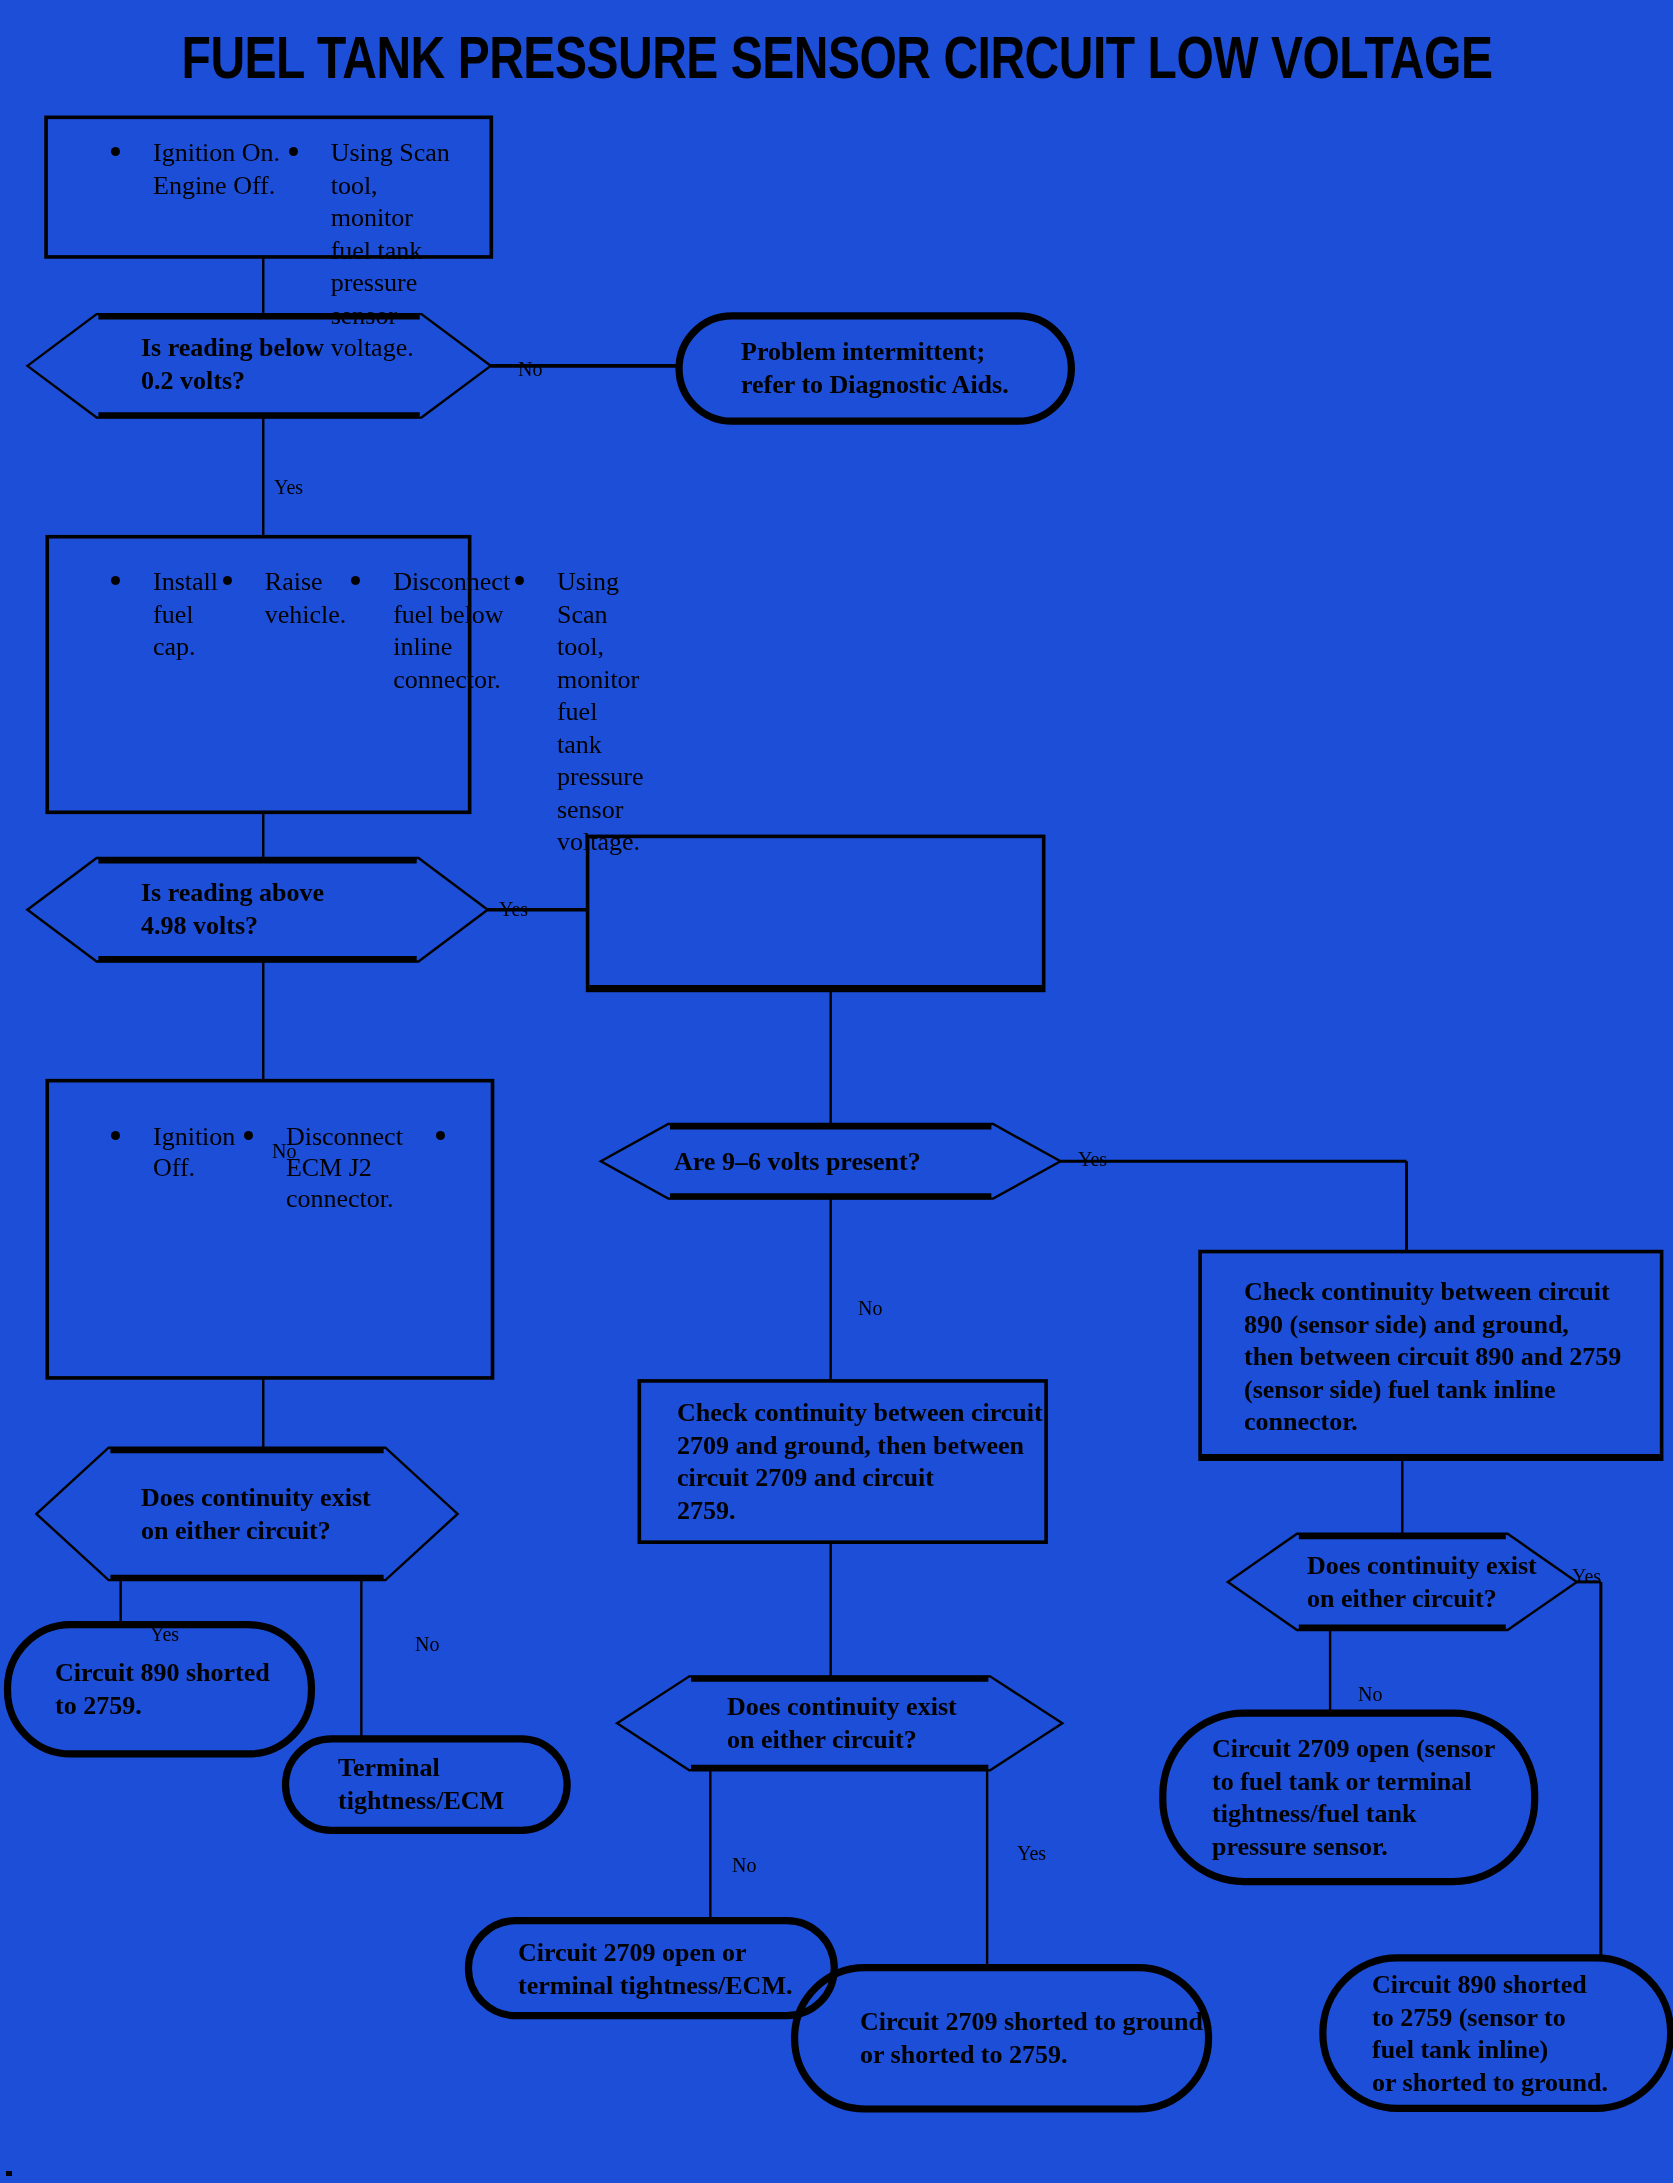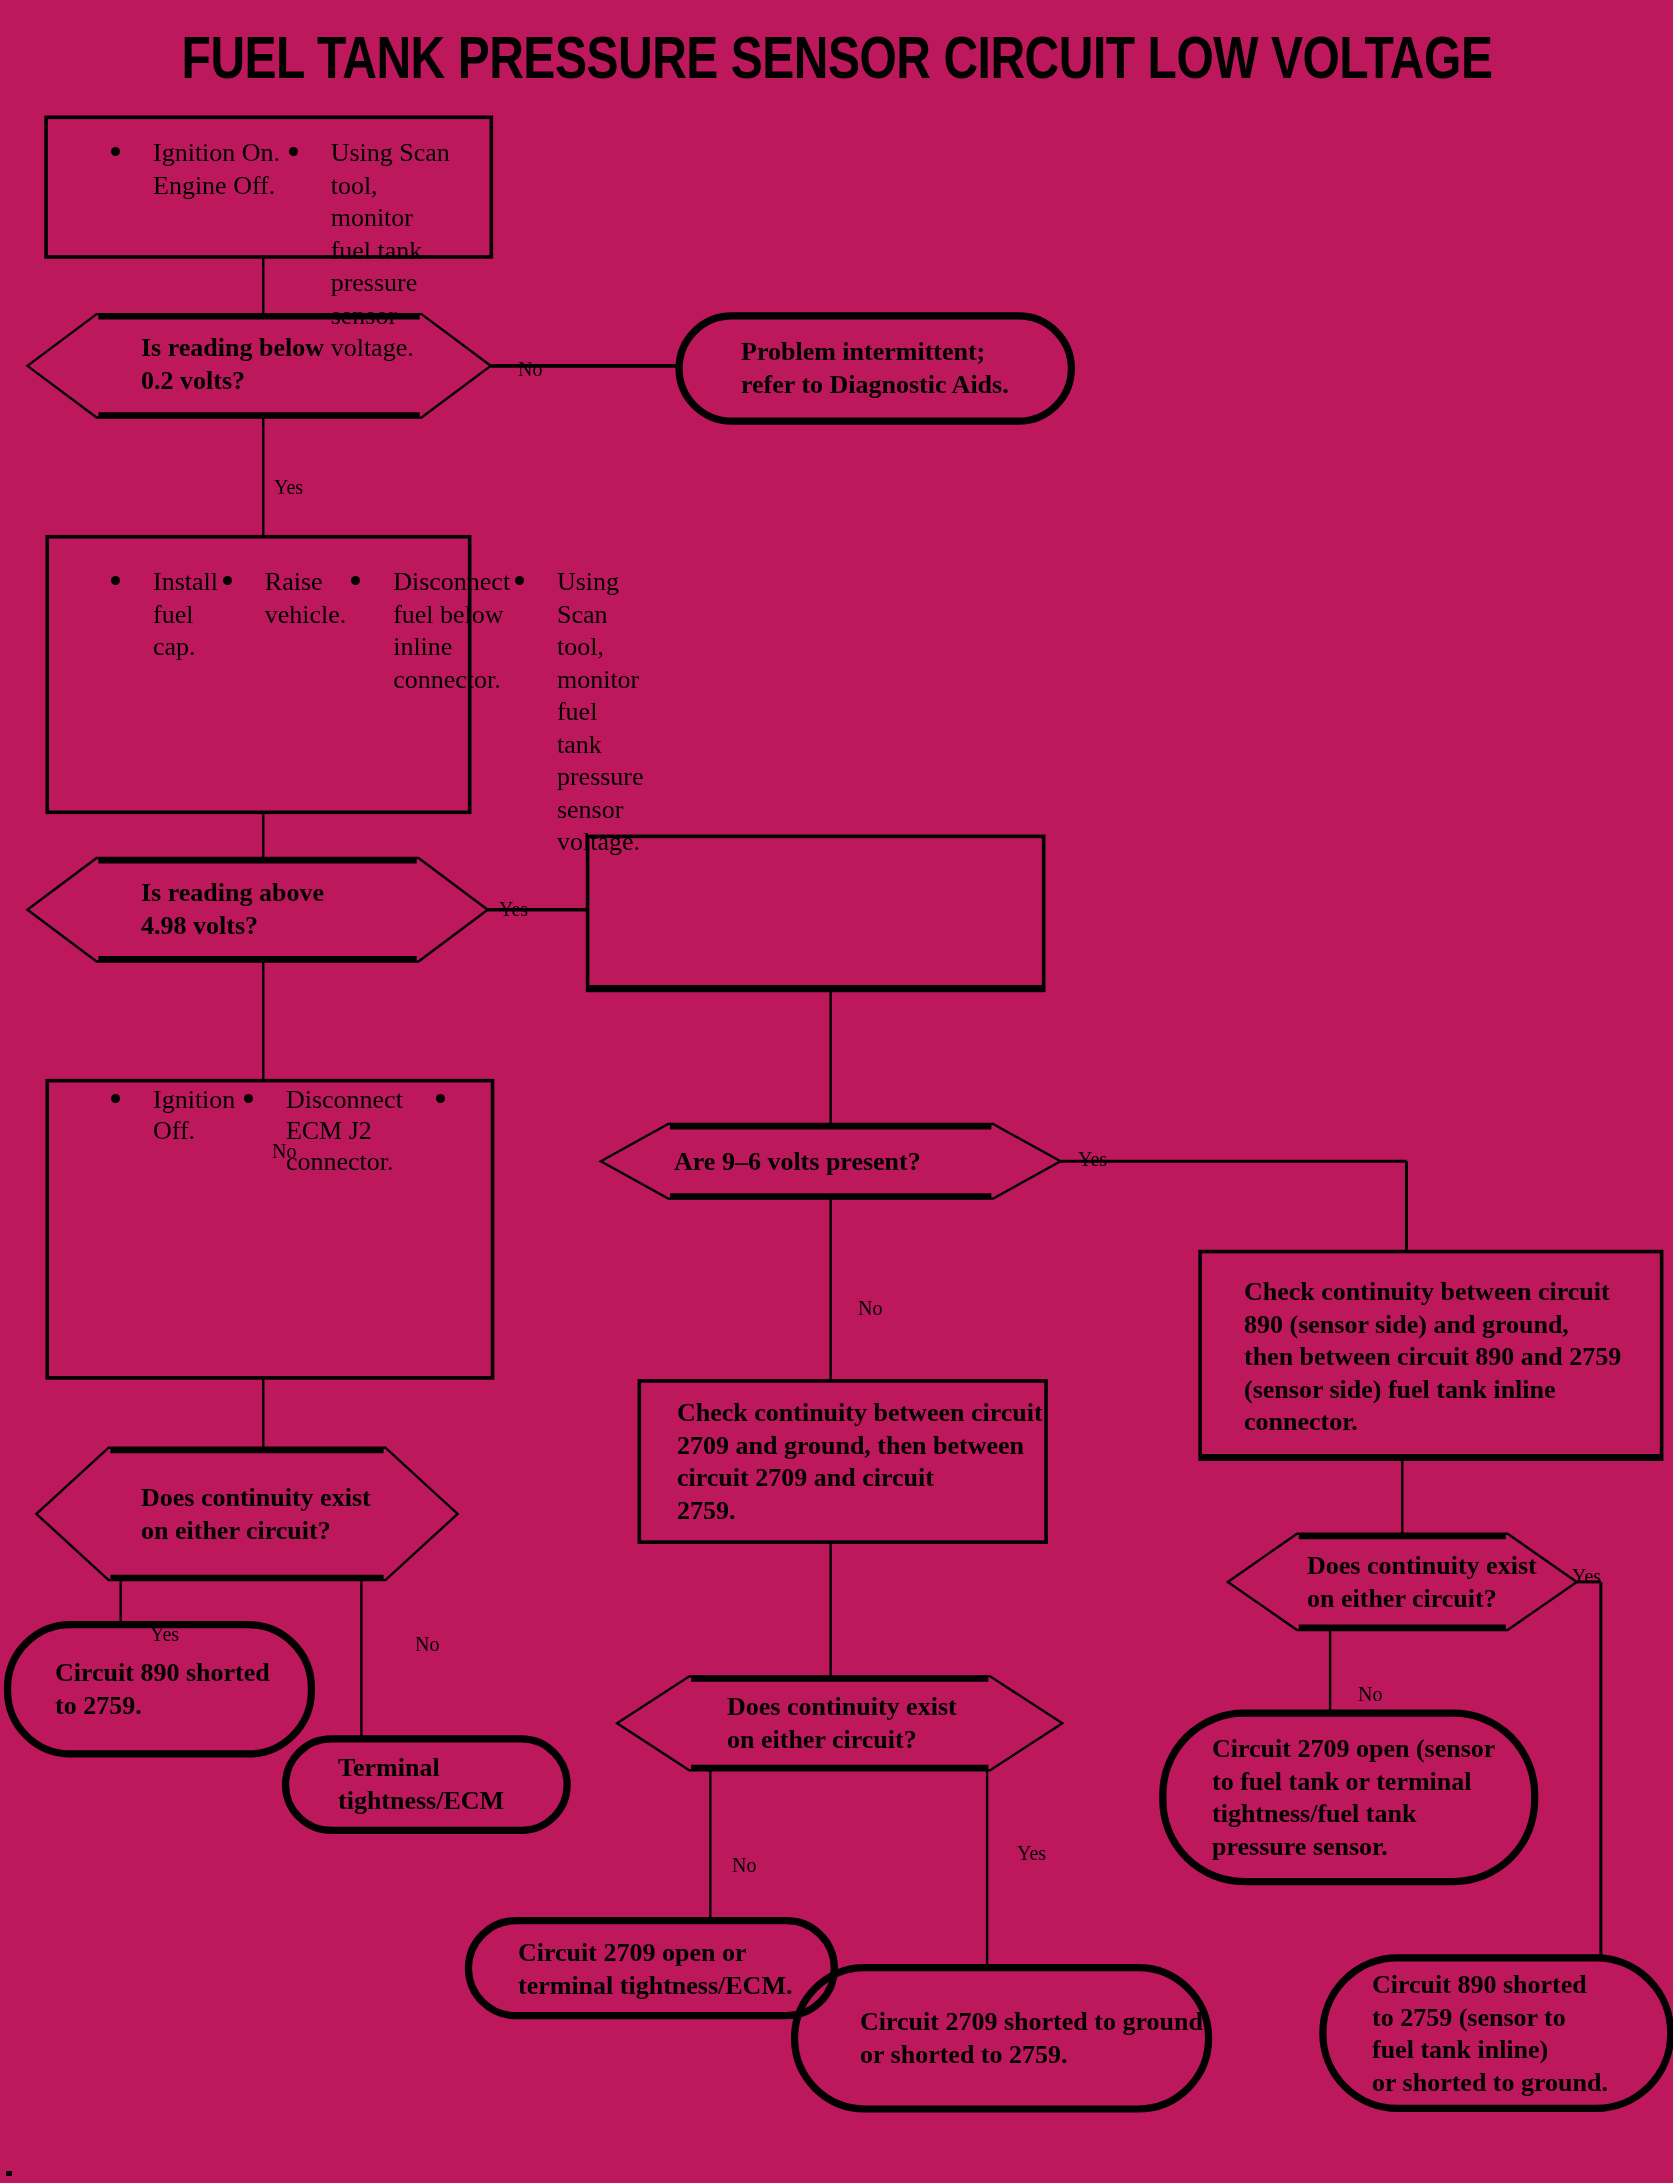--- a/index.html
+++ b/index.html
@@ -1,19 +1,19 @@
 <!DOCTYPE html>
 <html style="font-size:9.6px"><head>
 <meta charset="utf-8">
 <style>
   html,body{margin:0;padding:0;background:#ffffff;}
   .canvas{
     position:relative;
     width:1674px;height:2183px;
-    background:#be185d;
+    background:#1d4ed8;
     font-family:"Liberation Serif", serif;
     color:#000;
     overflow:hidden;
   }
   svg.wires{position:absolute;left:0;top:0;}
   .page-title{
     position:absolute;top:23px;left:0;width:1674px;
     text-align:center;
     font-family:"Liberation Sans", sans-serif;
     font-weight:bold;font-size:60px;letter-spacing:-0.6px;
@@ -164,21 +164,21 @@
 fuel tank pressure sensor
 voltage.</div>
     </div>
   </div>
 
   <div class="node-text" style="left:141px;top:877px;width:325px">Is reading above
 4.98 volts?</div>
   <div class="edge-label" style="left:499px;top:865px">Yes</div>
   <div class="edge-label" style="left:272px;top:1107px">No</div>
 
-  <div class="bullets tight" style="left:111px;top:1084px;width:367px">
+  <div class="bullets tight" style="left:111px;top:1121px;width:367px">
     <div class="bullet-row">
       <span class="bullet-dot"></span>
       <div class="bullet-text">Ignition Off.</div>
     </div>
     <div class="bullet-row">
       <span class="bullet-dot"></span>
       <div class="bullet-text">Disconnect ECM J2
 connector.</div>
     </div>
     <div class="bullet-row">

